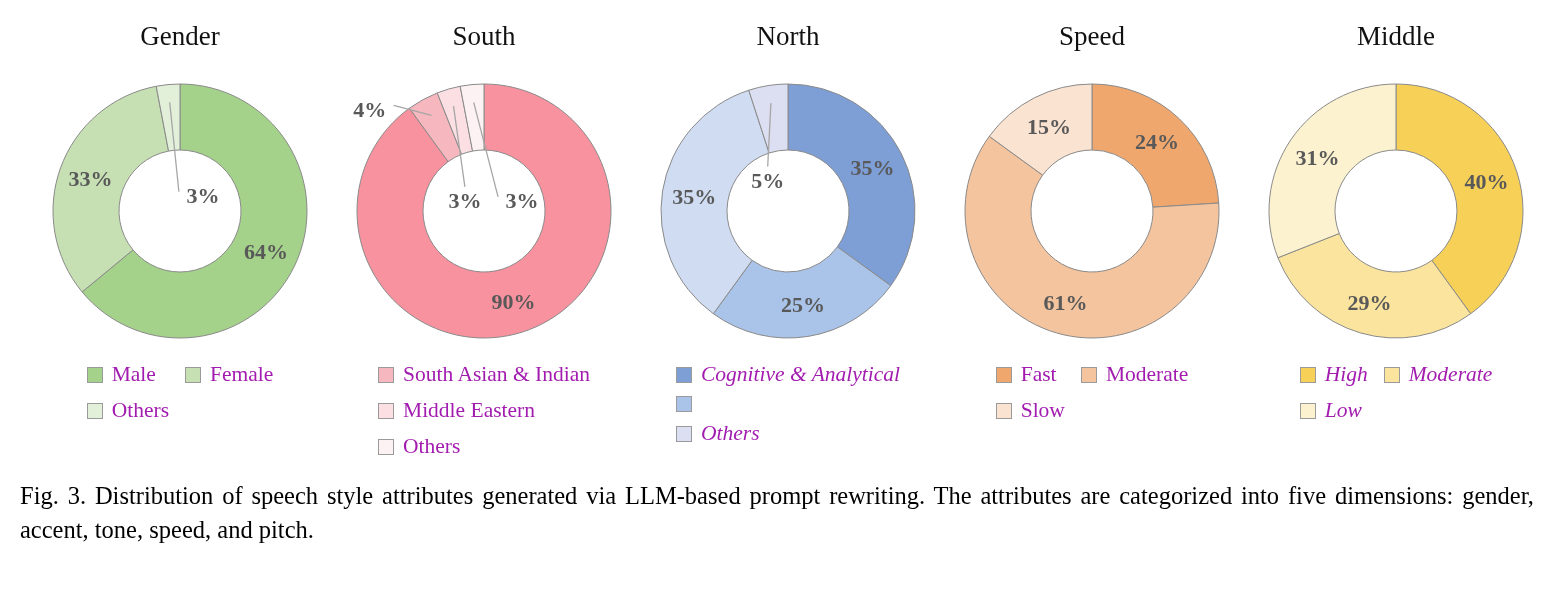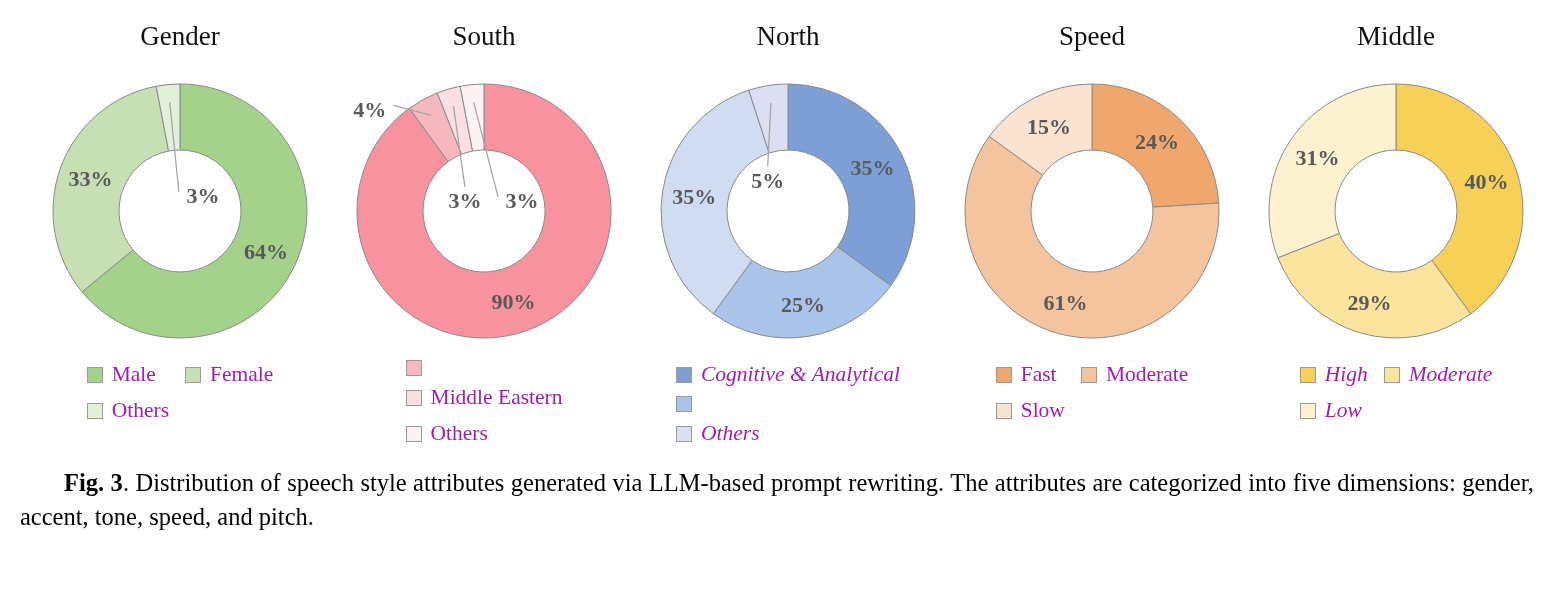--- a/index.html
+++ b/index.html
@@ -26,21 +26,21 @@
   .legend{display:grid;column-gap:16px;row-gap:7px;justify-items:start;}
   .legend-item{display:flex;align-items:center;font-size:21.5px;line-height:29px;color:#a21caf;white-space:nowrap;}
   .legend-swatch{
     width:16px;height:16px;border:1.4px solid #9a9a9a;margin-right:9px;flex:0 0 auto;
     box-sizing:border-box;
   }
   .caption{
     margin-top:18px;padding:0 20px;font-size:24.5px;line-height:34px;
     text-align:justify;color:#000;
   }
-  .cap-label{font-weight:bold;margin-left:44px;}
+  .cap-label{font-weight:normal;}
 </style>
 </head>
 <body>
 
 <div class="figure">
   <div class="charts-row" id="charts-row">
       <div class="chart-col">
         <div class="chart-title">Gender</div>
         <svg width="300" height="284" viewBox="0 0 300 284" class="donut-svg">
           <path d="M150.00,14.00 A127,127 0 1 1 52.14,221.95 L103.00,179.88 A61,61 0 1 0 150.00,80.00 Z" fill="#a5d28a" stroke="#8a8a8a" stroke-width="1" stroke-linejoin="round"></path>
@@ -80,20 +80,21 @@
           <line x1="139.7" y1="32.3" x2="164.1" y2="126.8" stroke="#a6a6a6" stroke-width="1.3"></line>
           <text x="179.4" y="231.4" text-anchor="middle" dominant-baseline="central" fill="#595959" class="slice-label">90%</text>
           <text x="35.7" y="39.4" text-anchor="middle" dominant-baseline="central" fill="#595959" class="slice-label">4%</text>
           <text x="130.9" y="130.8" text-anchor="middle" dominant-baseline="central" fill="#595959" class="slice-label">3%</text>
           <text x="188.1" y="130.8" text-anchor="middle" dominant-baseline="central" fill="#595959" class="slice-label">3%</text>
         </svg>
         <div class="legend-wrap">
           <div class="legend" style="grid-template-columns: repeat(1, auto);">
             <div class="legend-item">
               <span class="legend-swatch" style="background: rgb(246, 183, 190);"></span>
+              <span>South Asian &amp; Indian</span>
             </div>
             <div class="legend-item">
               <span class="legend-swatch" style="background: rgb(251, 223, 226);"></span>
               <span>Middle Eastern</span>
             </div>
             <div class="legend-item">
               <span class="legend-swatch" style="background: rgb(253, 242, 243);"></span>
               <span>Others</span>
             </div>
           </div>

